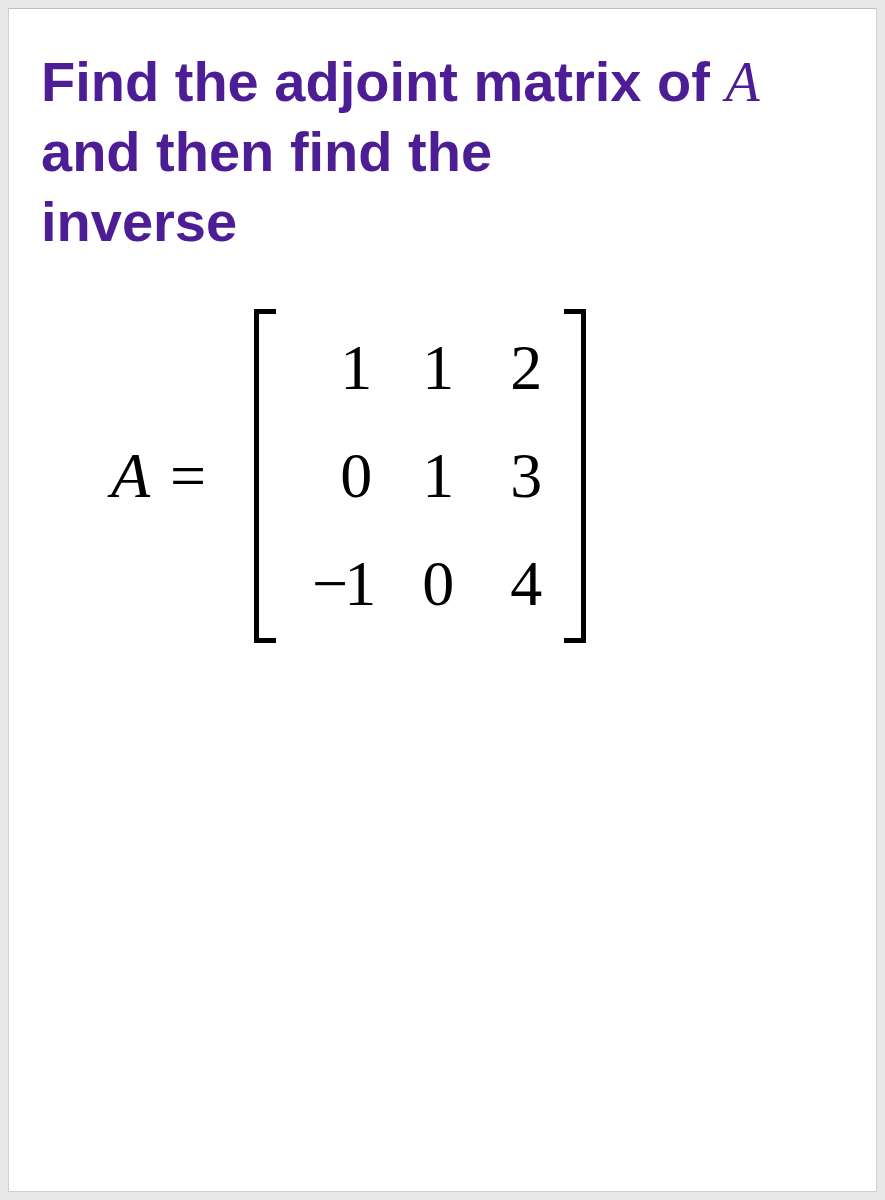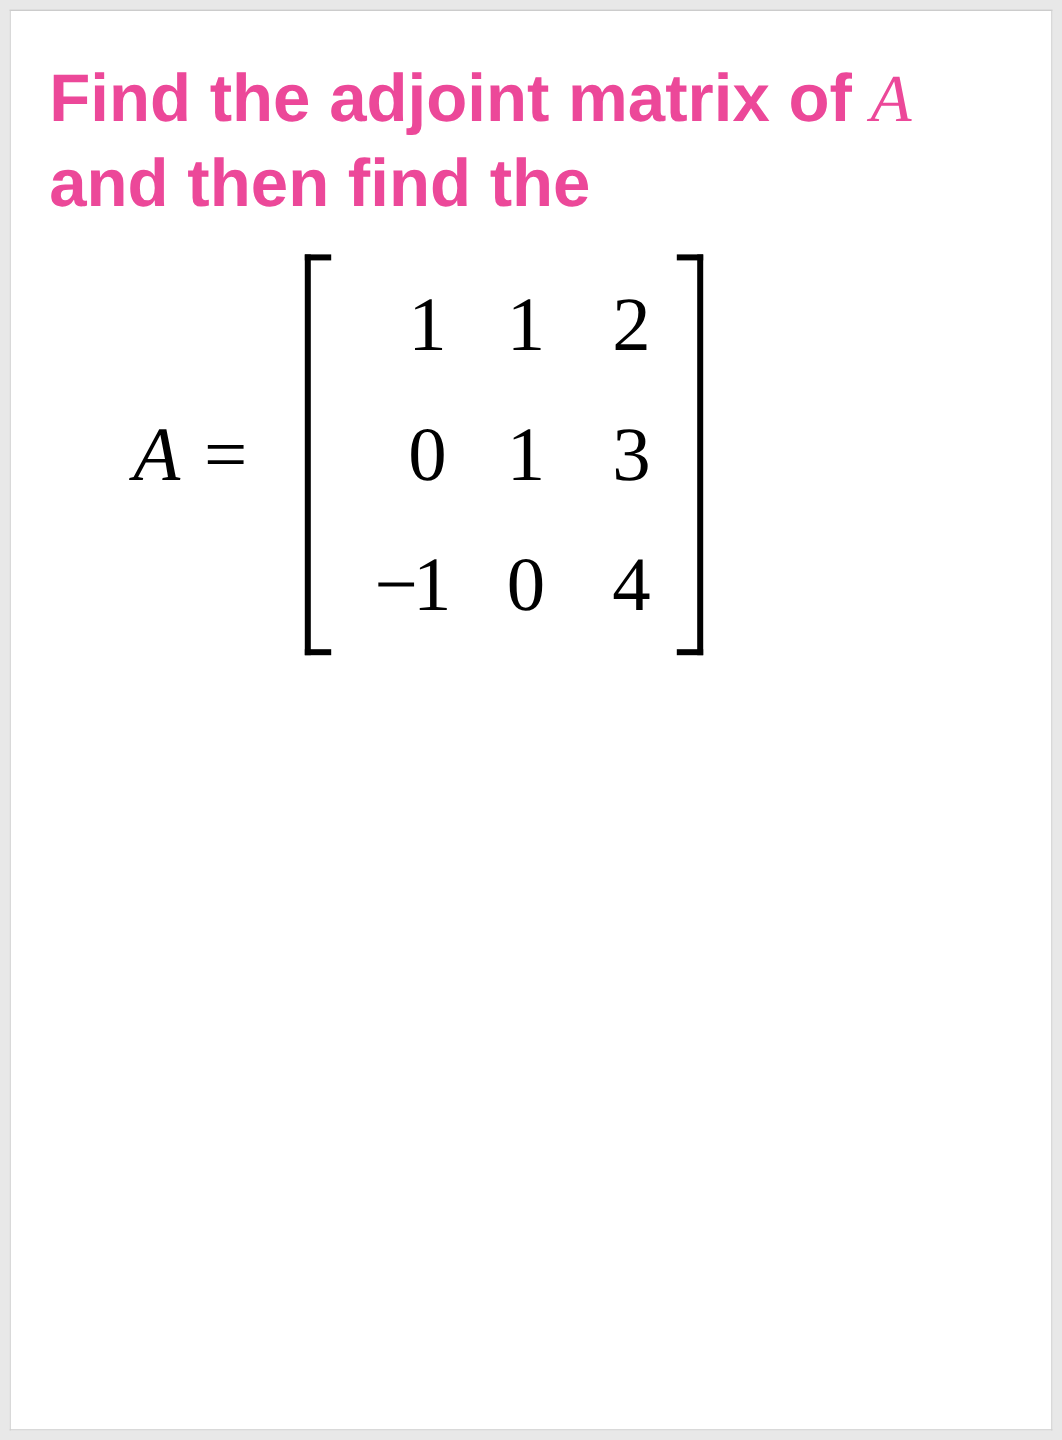--- a/index.html
+++ b/index.html
@@ -19,22 +19,22 @@
       width: 100%;
       height: 100%;
       border: 1px solid #d0d0d0;
       padding: 38px 32px;
       border-top: 1px solid #c0c0c0;
     }
     .question-text {
       font-size: 56px;
       font-weight: bold;
       line-height: 1.25;
-      color: #ec4899;
-      margin-bottom: 24px;
+      color: #4c1d95;
+      margin-bottom: 52px;
     }
     .math-italic {
       font-family: 'Times New Roman', Times, serif;
       font-style: italic;
       font-weight: normal;
     }
     .matrix-equation {
       display: flex;
       align-items: center;
       justify-content: flex-start;
@@ -86,20 +86,21 @@
       letter-spacing: -4px;
     }
   </style>
 </head>
 <body>
 
 <div class="page-container">
   <div class="question-text">
     <span>Find the adjoint matrix of</span>
     <span class="math-italic">A</span><span> and then find the</span><br>
+    <span>inverse</span>
   </div>
 
   <div class="matrix-equation">
     <span class="matrix-label">A</span>
     <span class="equals">=</span>
     <div class="matrix-wrapper">
       <div class="bracket-left"></div>
       <div class="matrix-grid">
         <div class="matrix-cell col1">1</div>
         <div class="matrix-cell">1</div>

